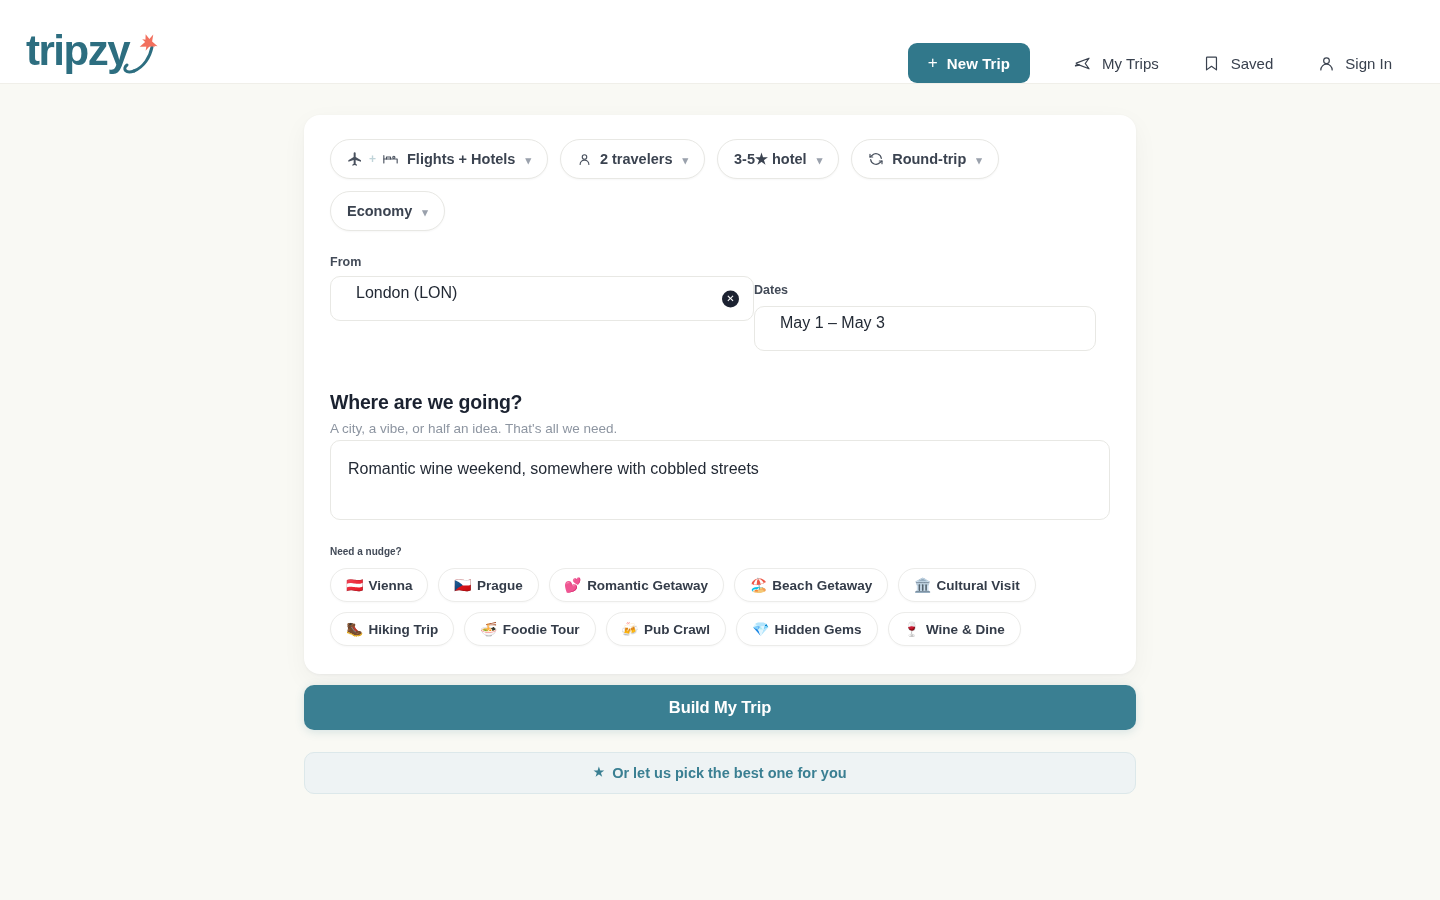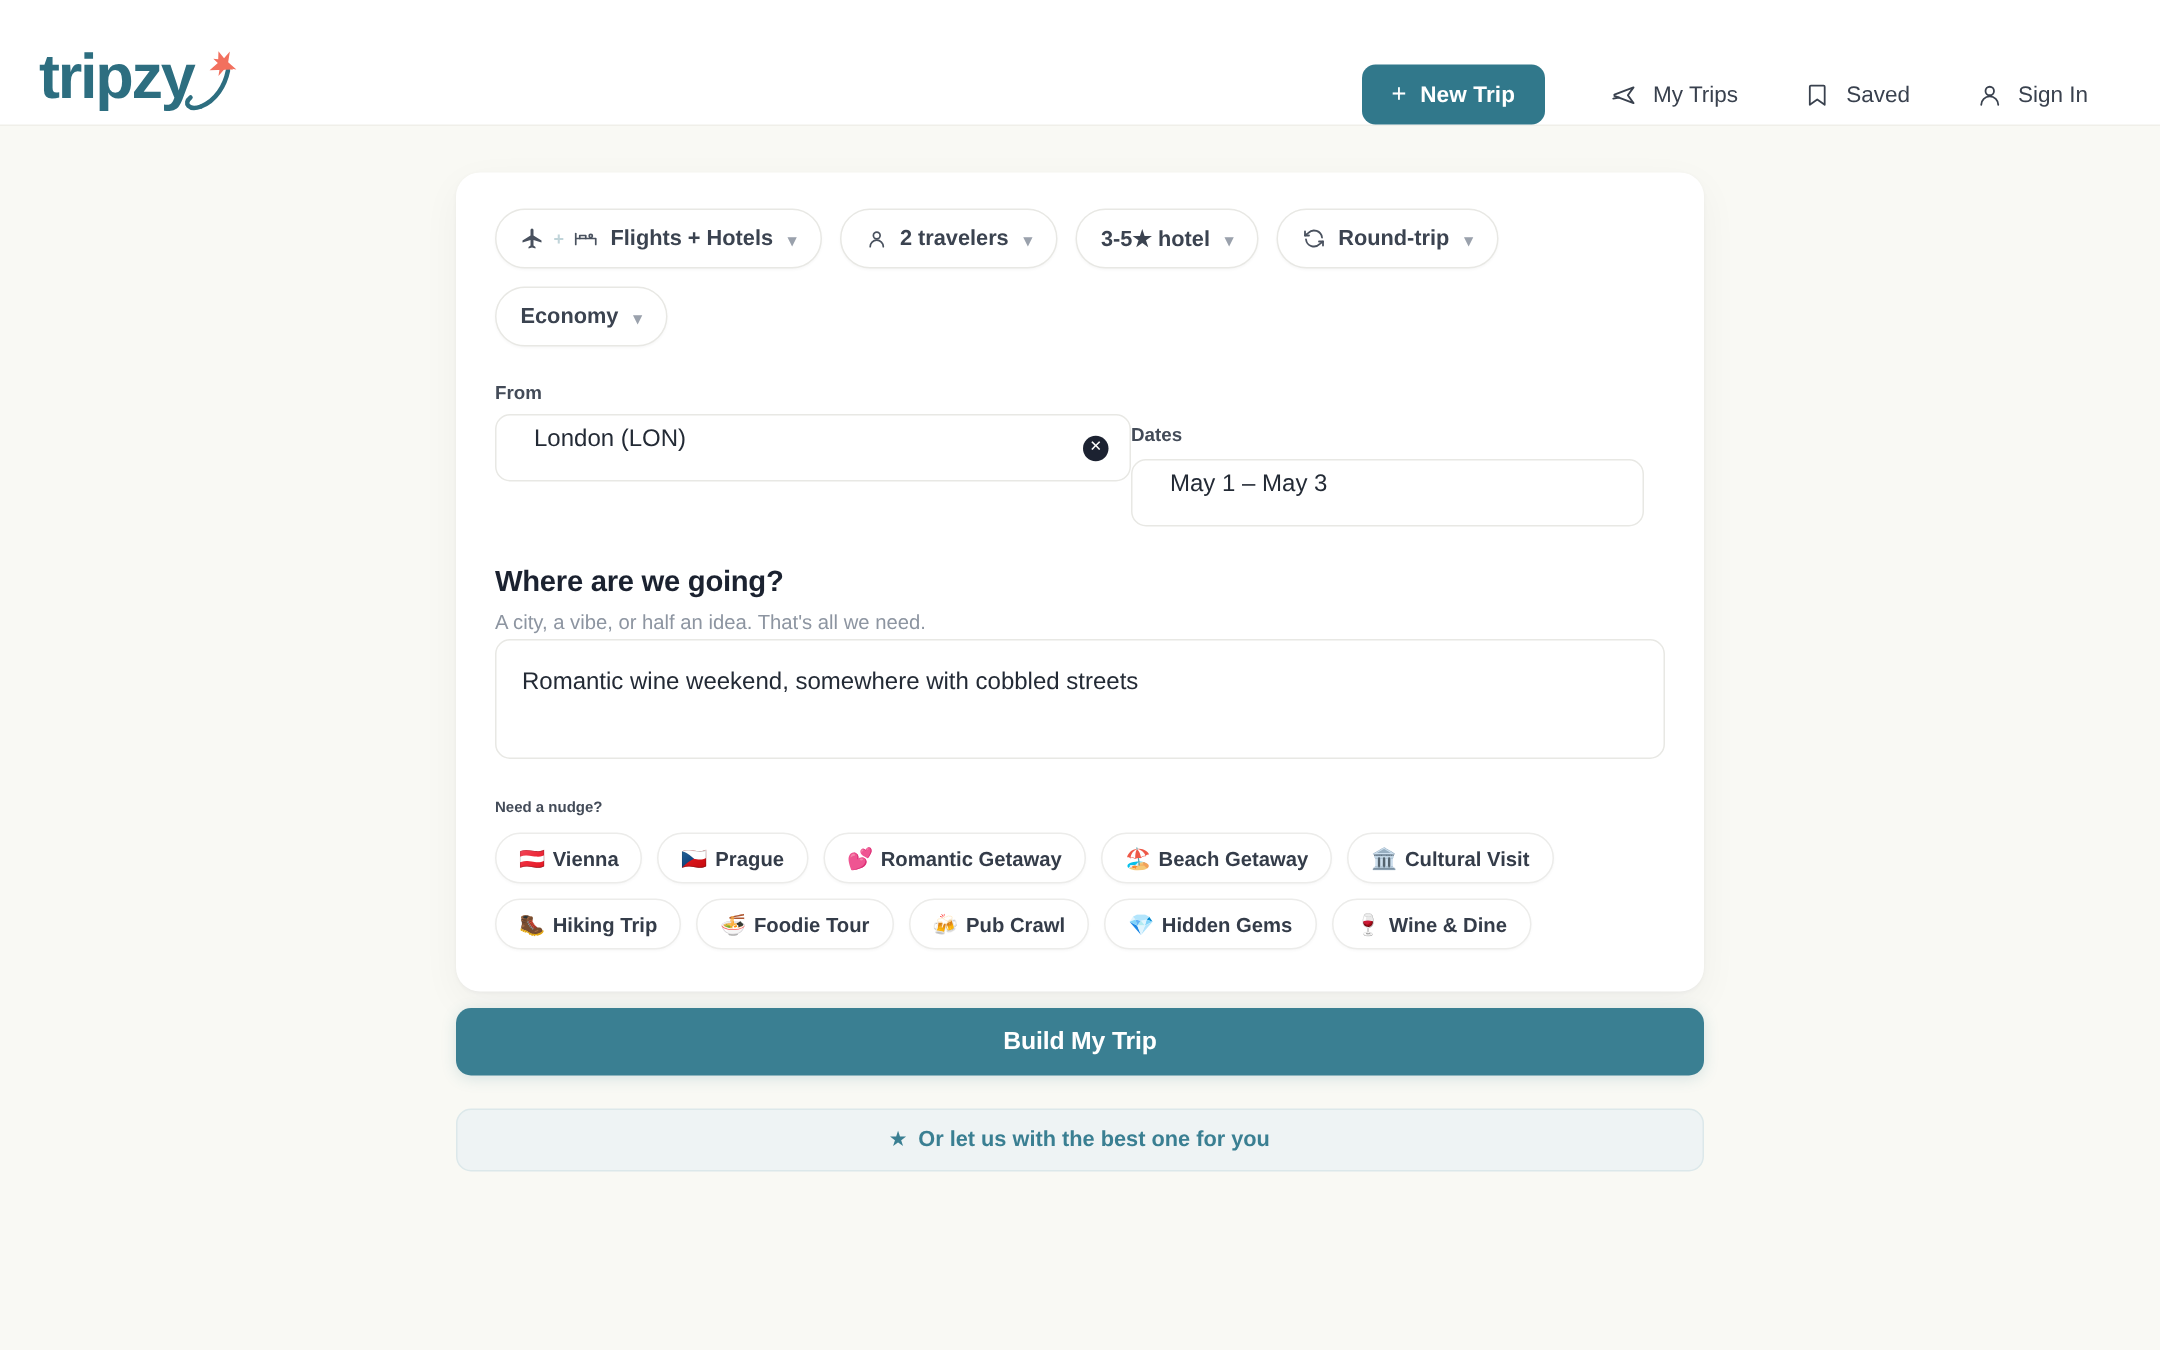--- a/index.html
+++ b/index.html
@@ -116,21 +116,21 @@
     position: absolute; right: 14px; top: 50%; transform: translateY(-50%);
     width: 17px; height: 17px; border-radius: 50%;
     background: #1c2231; color: #fff;
     display: flex; align-items: center; justify-content: center;
     font-size: 10px; line-height: 1; cursor: pointer; border: none;
     font-family: "Liberation Sans", sans-serif;
   }
 
   
   .prompt-title {
-    margin: 26px 0 0 0;
+    margin: 40px 0 0 0;
     font-size: 19.5px;
     font-weight: bold;
     color: #1b2230;
     letter-spacing: -.2px;
   }
   .prompt-sub {
     margin: 7px 0 0 0;
     font-size: 13.5px;
     color: #8d95a1;
   }
@@ -385,16 +385,16 @@
         <span class="emo">🍷</span>
         <span>Wine &amp; Dine</span>
       </div>
     </div>
   </div>
 
   <div class="cta-wrap">
     <button class="cta-primary">Build My Trip</button>
     <button class="cta-secondary">
       <span class="star">★</span>
-      <span>Or let us with the best one for you</span>
+      <span>Or let us pick the best one for you</span>
     </button>
   </div>
 </div>
 
 </body></html>

